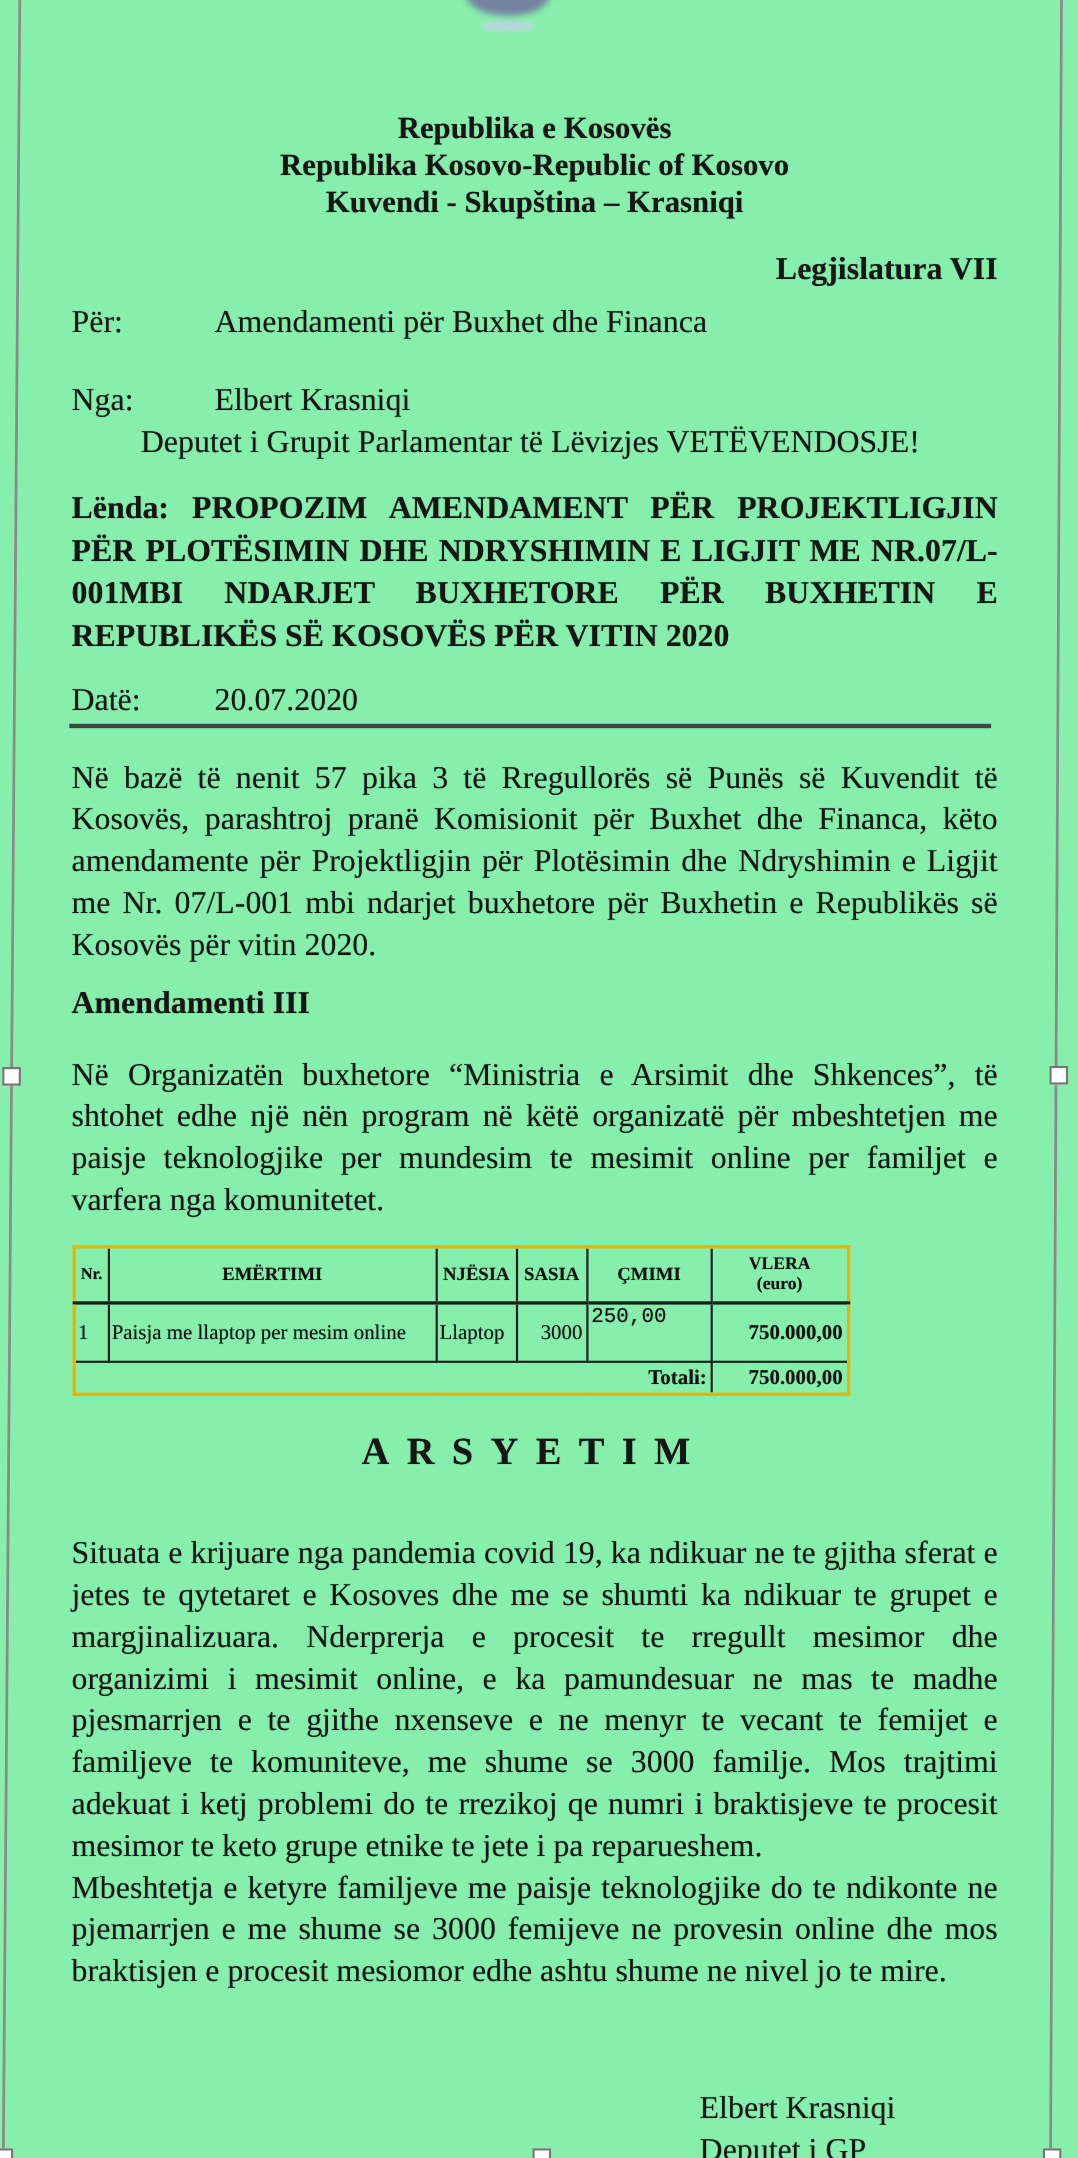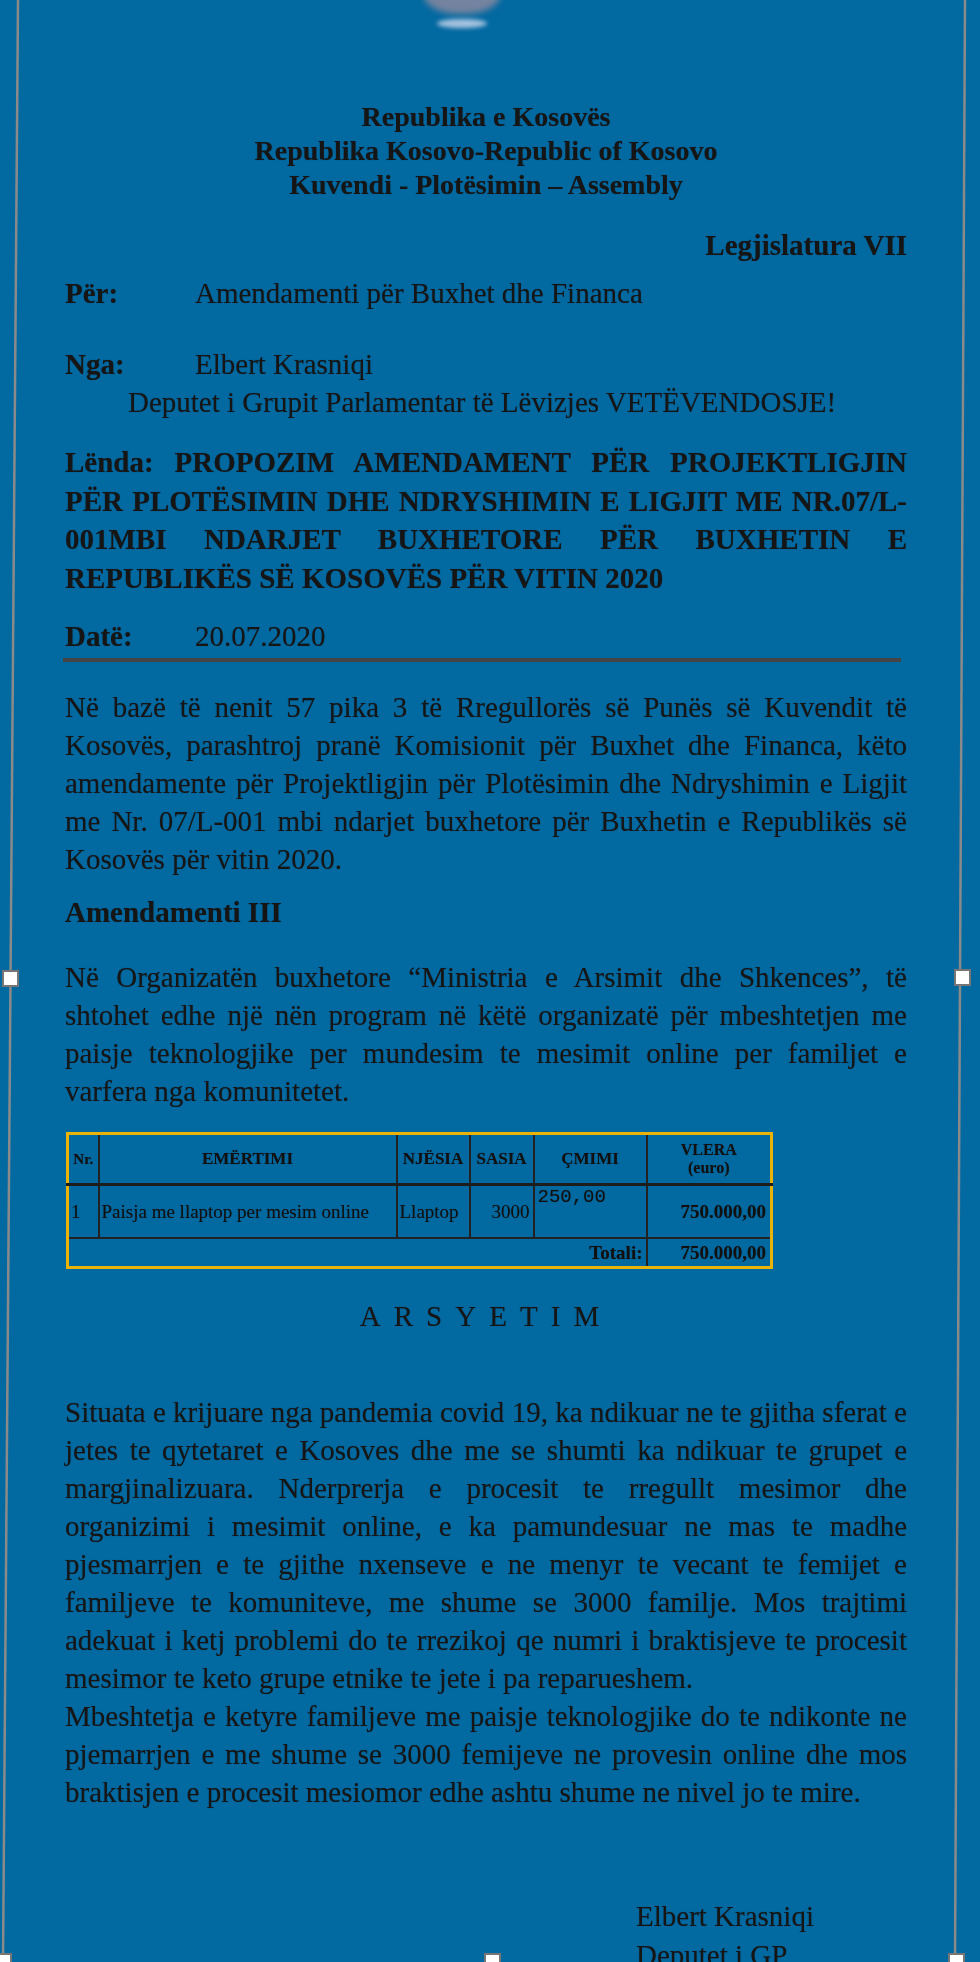--- a/index.html
+++ b/index.html
@@ -1,18 +1,18 @@
 <!DOCTYPE html>
 <html><head>
 <meta charset="utf-8">
 <style>
   html,body { margin:0; padding:0; background:#ffffff; }
   .page {
     position:relative; width:980px; height:1962px;
-    background:#0369a1; overflow:hidden;
+    background:#86efac; overflow:hidden;
     font-family:"Liberation Serif","DejaVu Serif",serif;
     color:#151515;
   }
   .scan { text-shadow:0 0 1px rgba(25,25,25,0.45); }
   .abs { position:absolute; }
 
   
   .frame { position:absolute; left:0; top:0; pointer-events:none; }
   .handle {
     position:absolute; width:17px; height:17px;
@@ -29,21 +29,21 @@
     position:absolute; left:437px; top:19px; width:50px; height:9px;
     background:#c2d2ea; border-radius:50%; filter:blur(2px); opacity:.85;
   }
 
   .header-block { left:65px; top:100px; width:842px; text-align:center;
     font-weight:bold; font-size:28px; line-height:34px; }
   .legislature  { left:65px; top:229px; width:842px; text-align:right;
     font-weight:bold; font-size:29px; }
 
   .label-row { left:65px; width:842px; font-size:29px; }
-  .label-row .lbl { display:inline-block; width:130px; font-weight:bold; }
+  .label-row .lbl { display:inline-block; width:130px; font-weight:normal; }
   .sub-line { left:128px; font-size:29px; }
 
   .lenda { left:65px; top:443px; width:842px; font-weight:bold;
     font-size:29px; line-height:38.5px; text-align:justify; }
 
   .rule { left:63px; top:658px; width:838px; height:4px; background:#454545; }
 
   .para { left:65px; width:842px; font-size:29px; line-height:38px;
     text-align:justify; }
   .para p { margin:0; }
@@ -65,21 +65,21 @@
   }
   table.budget .r1 td { height:51px; }
   table.budget .tr-total td { height:27px; font-weight:bold; }
   .cell-left  { text-align:left; }
   .cell-right { text-align:right; font-weight:bold; padding-right:4px !important; }
   .cell-qty   { text-align:right; padding-right:3px !important; }
   .cell-price { text-align:left; vertical-align:top; padding-left:3px !important;font-family:Liberation Mono, monospace; }
   .vlera-h span { display:block; font-size:16px; }
 
   .arsyetim { left:65px; top:1300px; width:842px; text-align:center;
-    font-weight:normal; font-size:29px; letter-spacing:0.45em; }
+    font-weight:bold; font-size:35px; letter-spacing:0.45em; }
 
   .signature { left:636px; top:1897px; font-size:29px; line-height:39px; }
 </style>
 </head>
 <body>
 
 <div class="page scan">
 
   <div class="emblem-dark"></div>
   <div class="emblem-light"></div>
@@ -90,21 +90,21 @@
   </svg>
   <div class="handle" style="left:2px;   top:970px;"></div>
   <div class="handle" style="left:954px; top:969px;"></div>
   <div class="handle" style="left:-5px;  top:1953px;"></div>
   <div class="handle" style="left:484px; top:1953px;"></div>
   <div class="handle" style="left:948px; top:1953px;"></div>
 
   <div class="abs header-block">
     <div>Republika e Kosovës</div>
     <div>Republika Kosovo-Republic of Kosovo</div>
-    <div>Kuvendi - Plotësimin – Assembly</div>
+    <div>Kuvendi - Skupština – Krasniqi</div>
   </div>
 
   <div class="abs legislature">Legjislatura VII</div>
 
   <div class="abs label-row" style="top:277px;">
     <span class="lbl">Për:</span><span>Amendamenti për Buxhet dhe Financa</span>
   </div>
 
   <div class="abs sub-line" style="top:386px;">Deputet i Grupit Parlamentar të Lëvizjes VETËVENDOSJE!</div>
   <div class="abs label-row" style="top:348px;">

